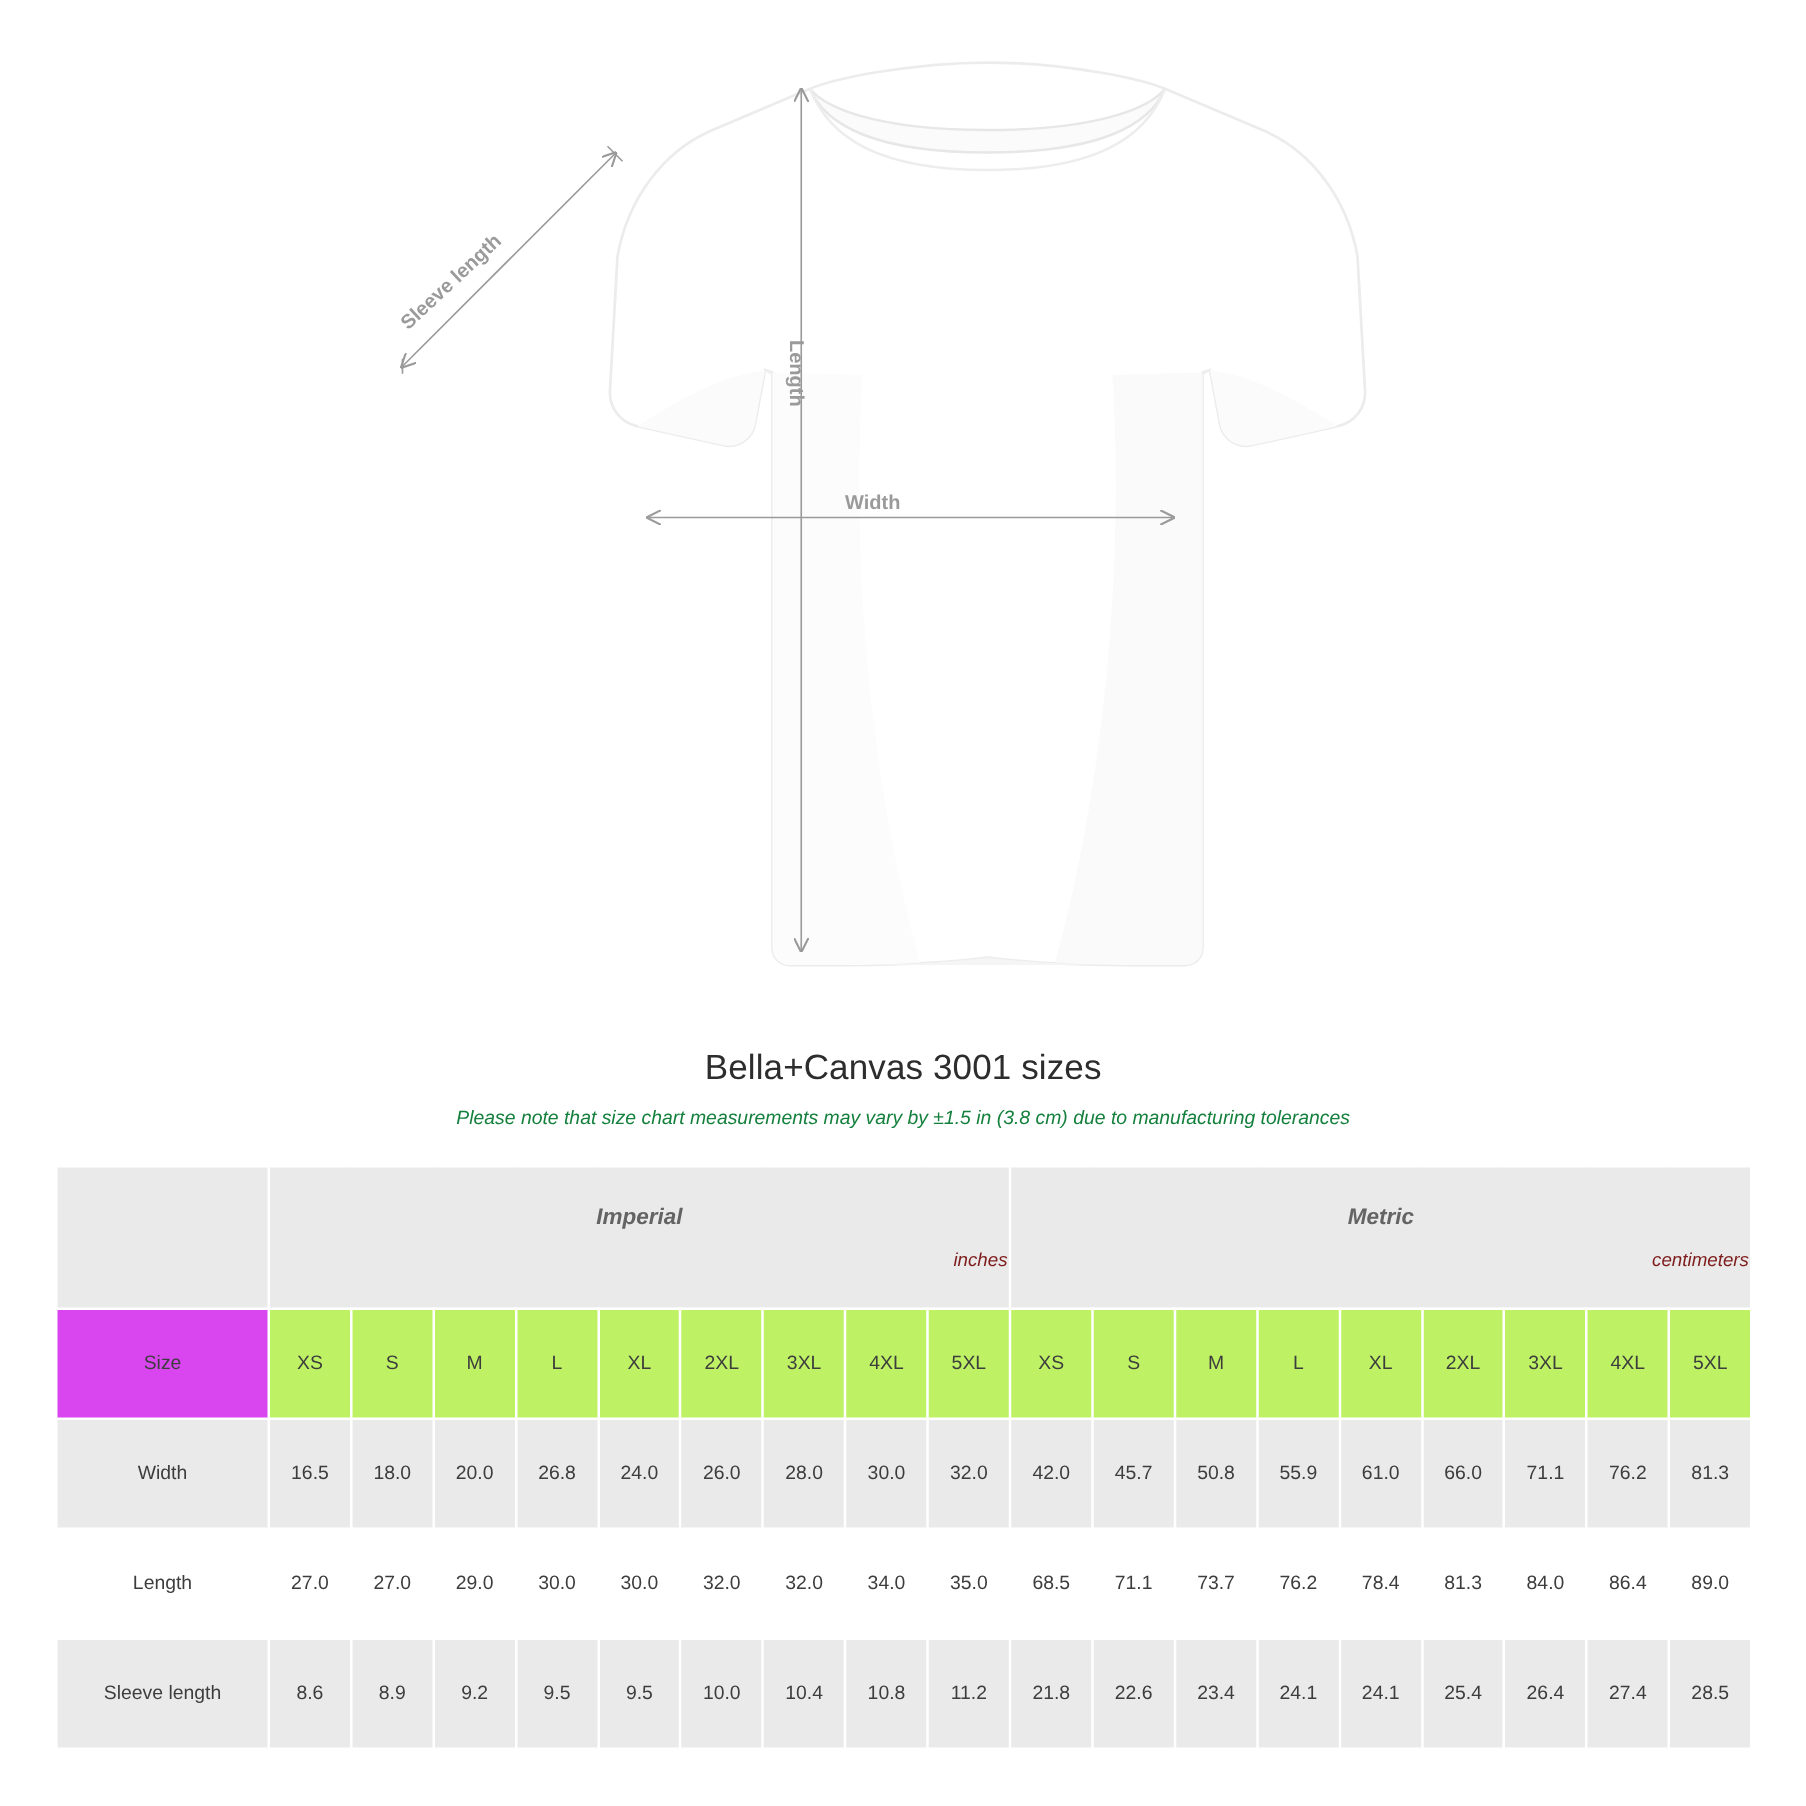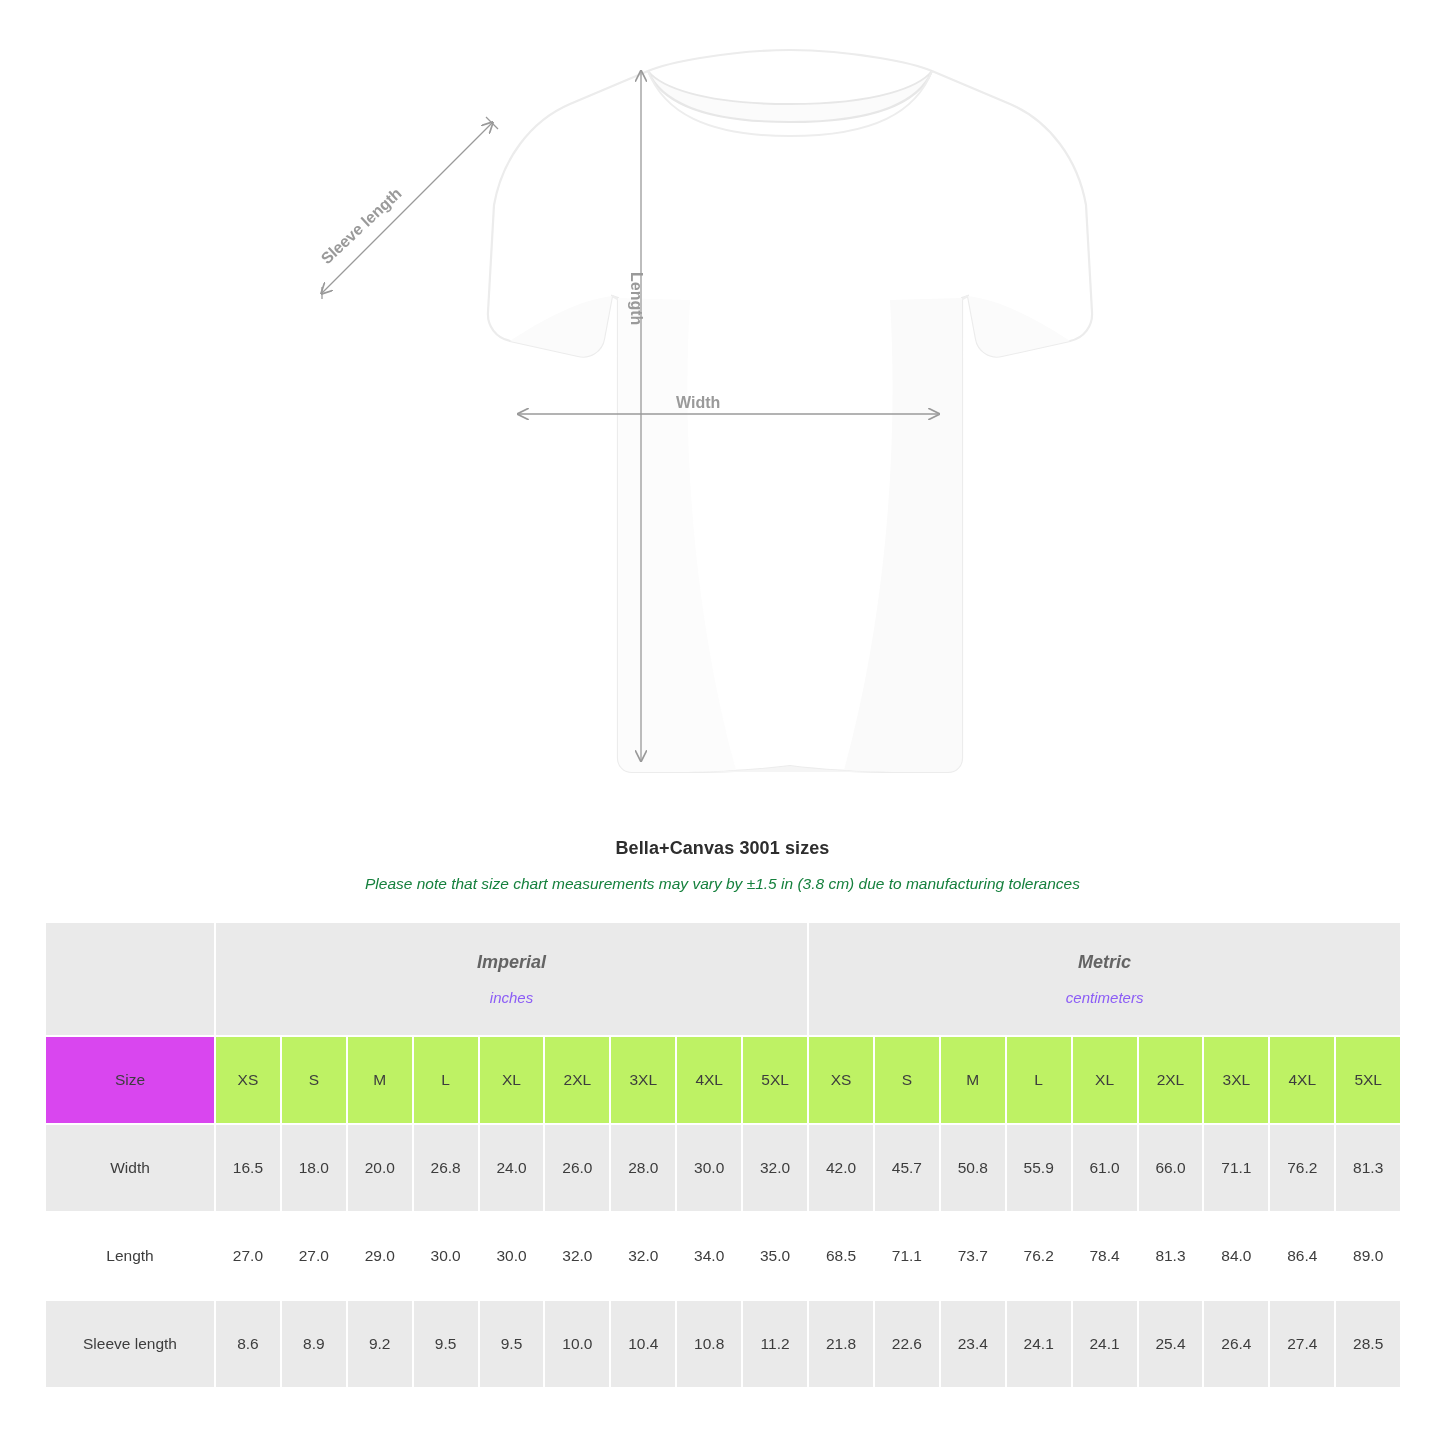--- a/index.html
+++ b/index.html
@@ -50,22 +50,22 @@
     transform: rotate(-43deg);
     transform-origin: left bottom;
   }
 
   
   #title-block {
     text-align: center;
     margin-top: 8px;
   }
   #chart-title {
-    font-size: 18px;
-    font-weight: bold;
+    font-size: 28px;
+    font-weight: normal;
     color: #2d2d2d;
     letter-spacing: 0.1px;
   }
   #chart-note {
     font-size: 15.5px;
     font-style: italic;
     color: #15803d;
     margin-top: 16px;
   }
 
@@ -94,22 +94,23 @@
   }
   .unit-name {
     font-size: 18px;
     font-style: italic;
     font-weight: bold;
     color: #646464;
   }
   .unit-sub {
     font-size: 15px;
     font-style: italic;
-    color: #8b5cf6;
+    color: #7f1d1d;
     margin-top: 16px;
+    text-align: right;
   }
   .corner-cell {
     background: #eaeaea;
   }
 
   
   tr.size-row td {
     background: #bef264;
     height: 84px;
     font-weight: bold;

